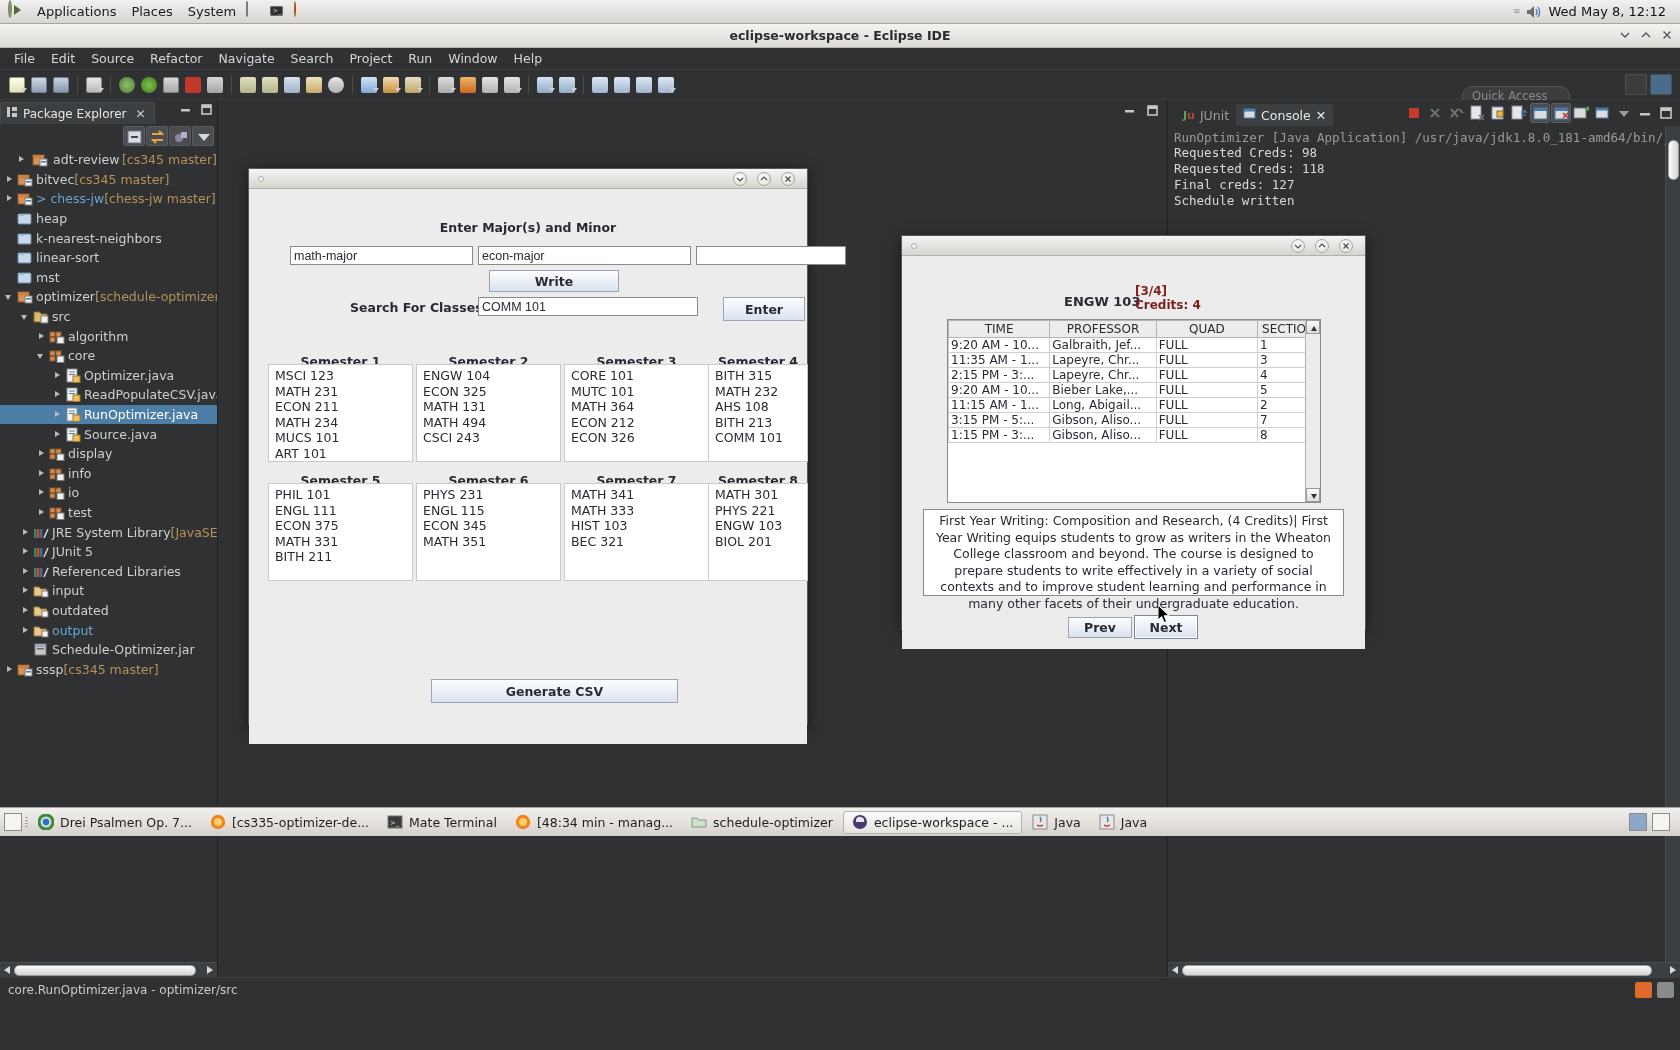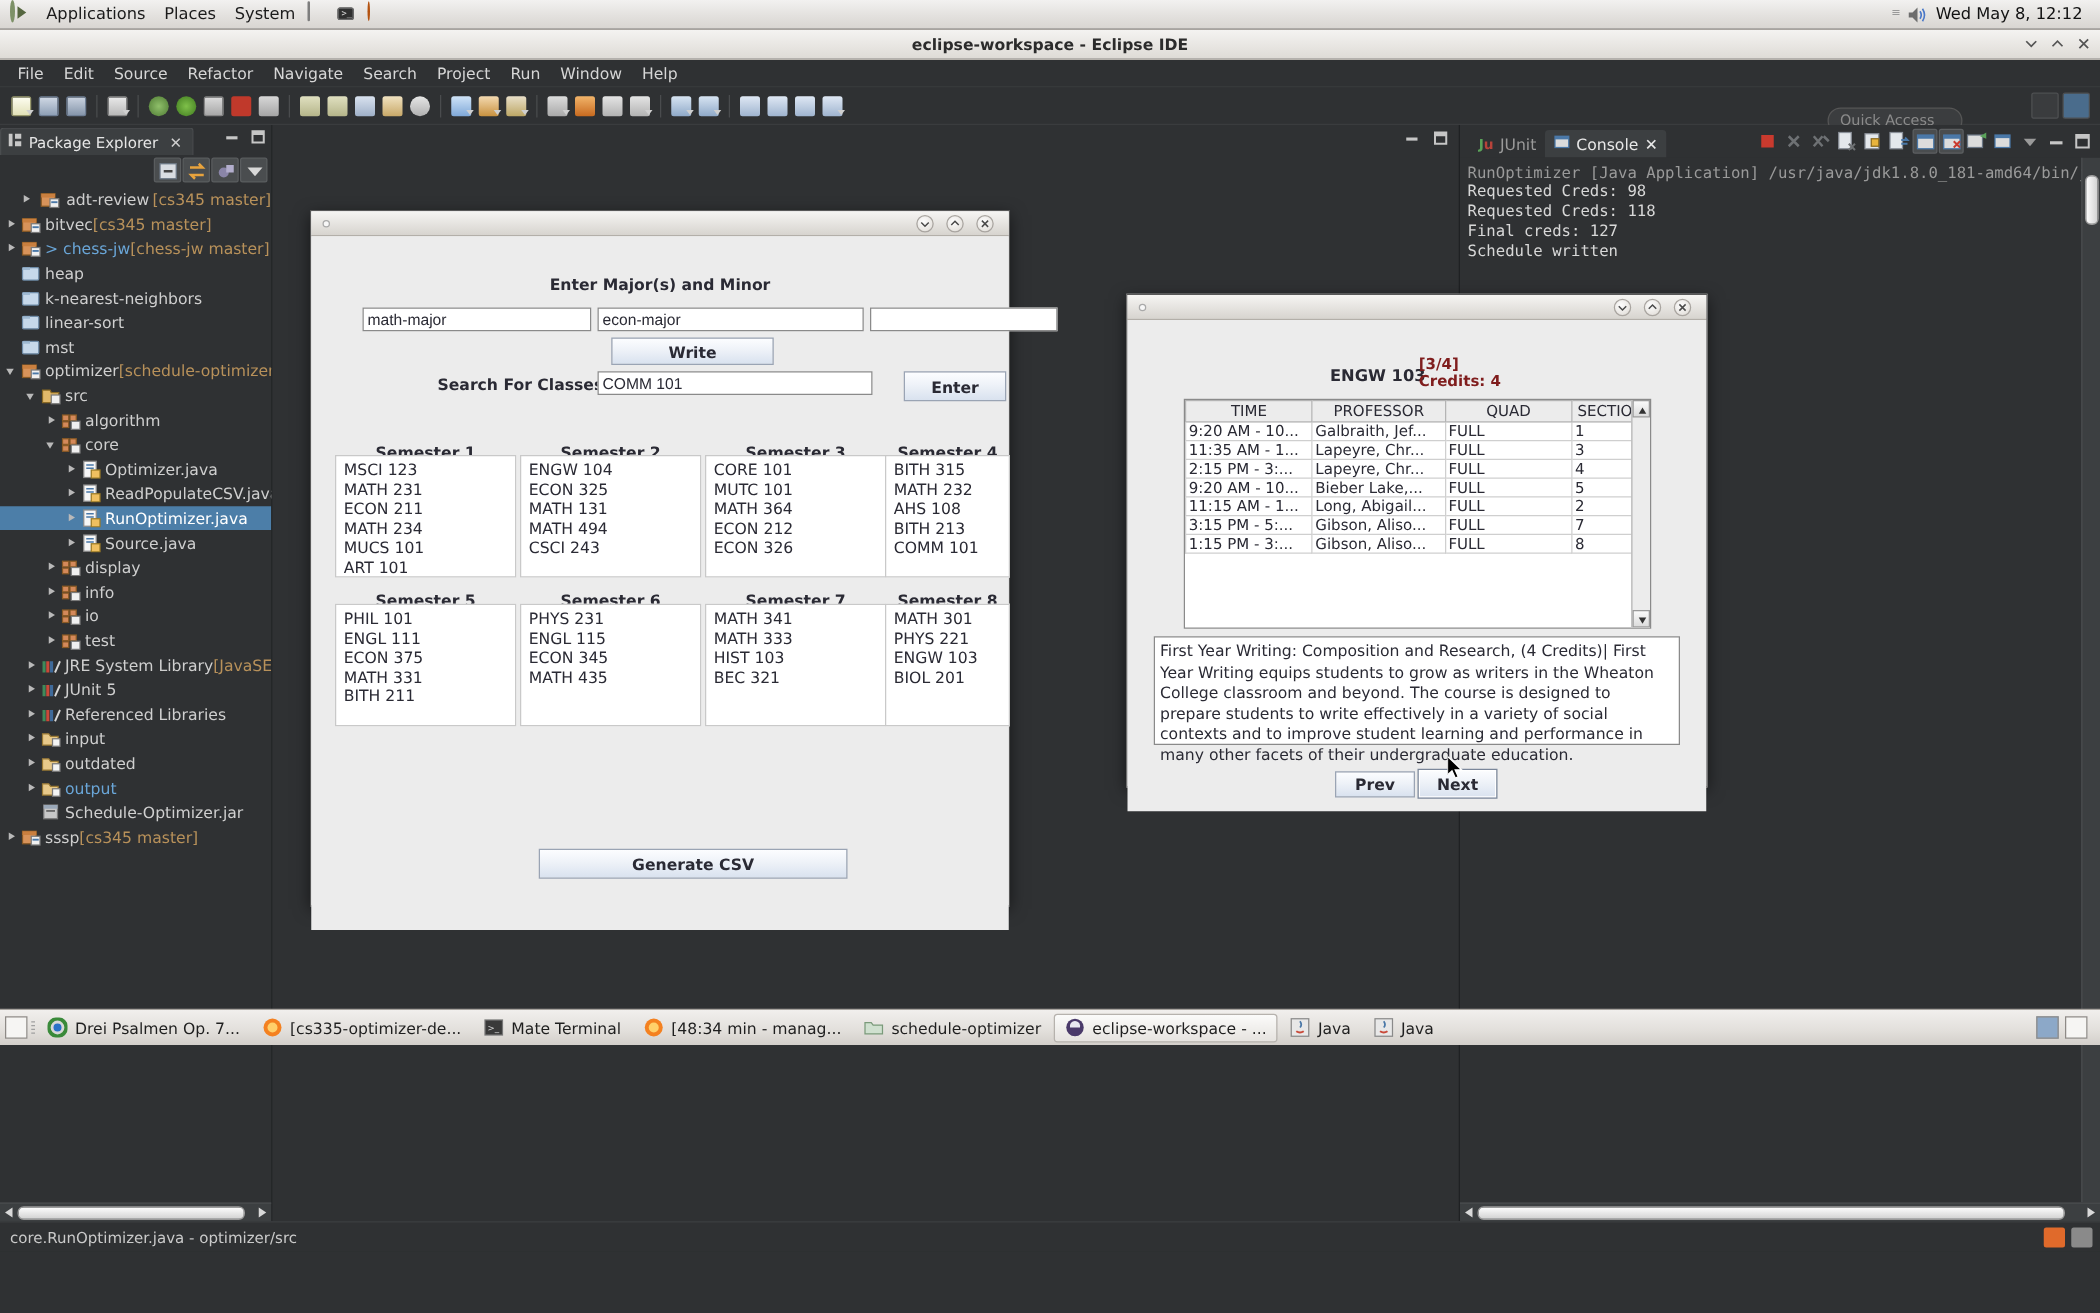--- a/index.html
+++ b/index.html
@@ -197,21 +197,21 @@
   .tbl td{border:1px solid #cfcfcf;height:15px;padding:0 2px;white-space:nowrap;overflow:hidden;}
   .tbl-scroll{position:absolute;right:0;top:0;bottom:0;width:15px;background:#ececec;border-left:1px solid #b4b4b4;}
   .tbl-scroll .up,.tbl-scroll .dn{position:absolute;left:0;width:14px;height:14px;
      background:linear-gradient(#fafafa,#dcdcdc);border:1px solid #9b9b9b;}
   .tbl-scroll .up{top:0;} .tbl-scroll .dn{bottom:0;}
   .tri-up{position:absolute;left:3.5px;top:5px;width:0;height:0;border-style:solid;
      border-width:0 3.5px 5px 3.5px;border-color:transparent transparent #333 transparent;}
   .tri-dn{position:absolute;left:3.5px;top:5px;width:0;height:0;border-style:solid;
      border-width:5px 3.5px 0 3.5px;border-color:#333 transparent transparent transparent;}
   .desc{position:absolute;background:#fff;border:1px solid #8a8a8a;font-size:12.5px;color:#2a2a34;
-     padding:3px 4px;line-height:16.5px;}
+     padding:3px 4px;line-height:16.5px;text-align:center;}
 
   
   .cursor{position:absolute;width:12px;height:18px;pointer-events:none;}
 
   
   .taskbar{position:absolute;left:0;bottom:0;width:1680px;height:29px;
      background:linear-gradient(to bottom,#f1efed 0%,#e2dfdb 60%,#d3cfca 100%);
      border-top:1px solid #a8a49f;display:flex;align-items:center;padding:0 4px;}
   .tbar-item{display:flex;align-items:center;gap:6px;font-size:12.5px;color:#1f1f1f;
      padding:2px 8px;margin-right:2px;white-space:nowrap;}
@@ -875,21 +875,21 @@
             <div>ENGL 111</div>
             <div>ECON 375</div>
             <div>MATH 331</div>
             <div>BITH 211</div>
           </div>
           <div class="sem-head" style="left: 167px; top: 284px; width: 145px;">Semester 6</div>
           <div class="sem-box" style="left: 167px; top: 294px; width: 145px; height: 98px;">
             <div>PHYS 231</div>
             <div>ENGL 115</div>
             <div>ECON 345</div>
-            <div>MATH 435</div>
+            <div>MATH 351</div>
           </div>
           <div class="sem-head" style="left: 315px; top: 284px; width: 145px;">Semester 7</div>
           <div class="sem-box" style="left: 315px; top: 294px; width: 145px; height: 98px;">
             <div>MATH 341</div>
             <div>MATH 333</div>
             <div>HIST 103</div>
             <div>BEC 321</div>
           </div>
           <div class="sem-head" style="left: 459px; top: 284px; width: 100px;">Semester 8</div>
           <div class="sem-box" style="left: 459px; top: 294px; width: 100px; height: 98px;">

